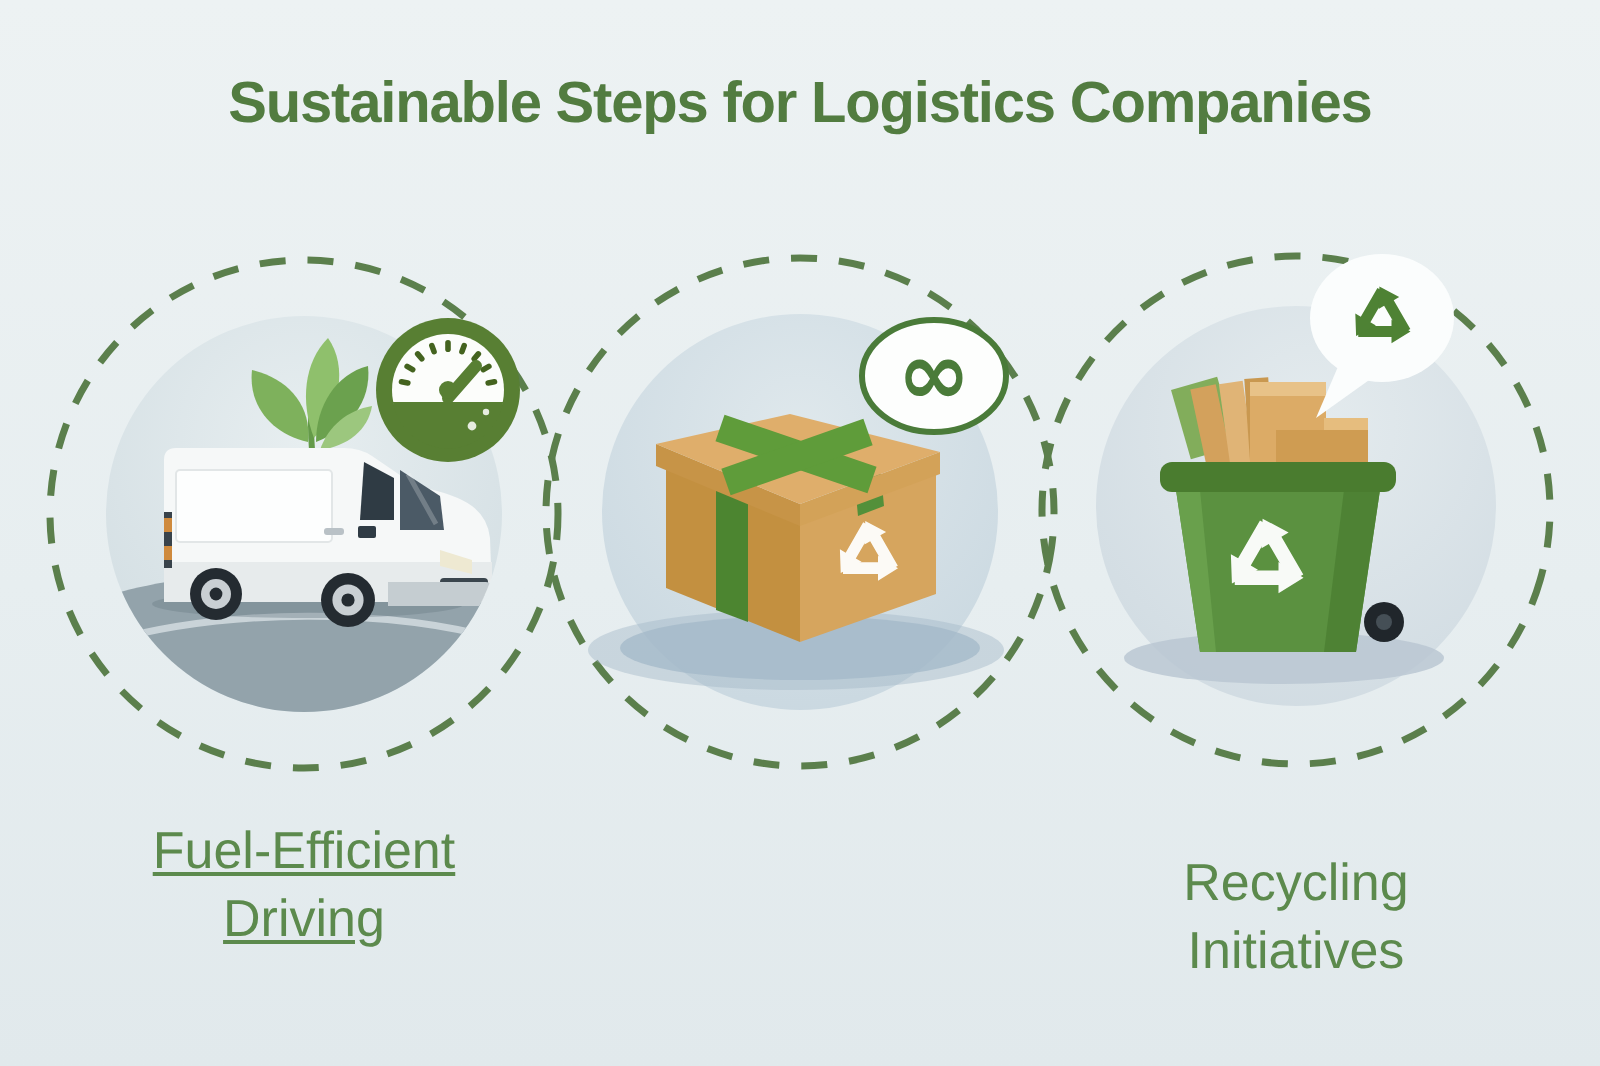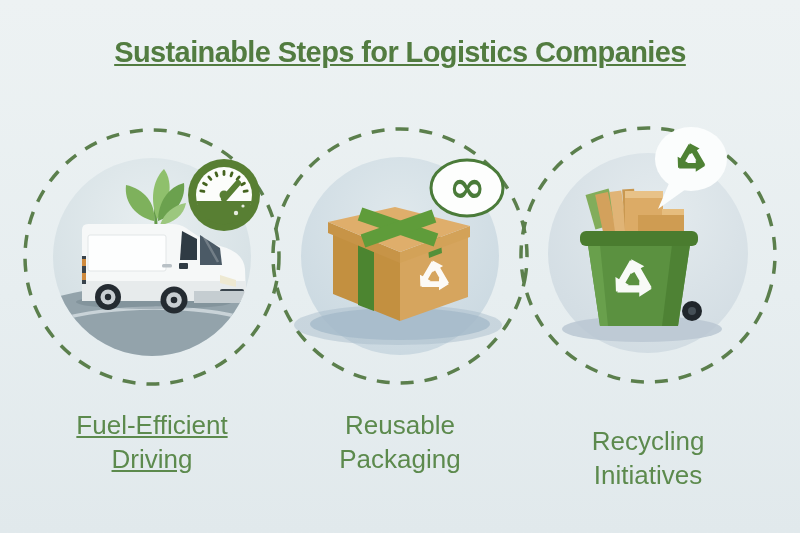--- a/index.html
+++ b/index.html
@@ -22,21 +22,20 @@
   }
   .title{
     position:absolute;
     left:0;top:36px;width:100%;
     margin:0;
     text-align:center;
     font-size:29px;
     font-weight:700;
     letter-spacing:-0.6px;
     color:var(--title-green);
-    text-decoration:underline;
   }
   .rings{
     position:absolute;left:0;top:0;
   }
   .step{
     position:absolute;
     width:256px;height:256px;
   }
   .step-1{left:24px;top:129px;}
   .step-2{left:272px;top:129px;}
@@ -230,16 +229,15 @@
 
       <g>
         <polygon points="150,54 138,82 166,62" fill="#fbfdfd"></polygon>
         <ellipse cx="171" cy="32" rx="36" ry="32" fill="#fbfdfd"></ellipse>
         <use href="#recycle-symbol" x="152" y="13" width="38" height="38" fill="#4e8234"></use>
       </g>
     </svg>
   </div>
 
   <div class="step-label label-1">Fuel-Efficient Driving</div>
-  <div class="step-label label-2">Reusable Packaging</div>
   <div class="step-label label-3">Recycling Initiatives</div>
 
 </div>
 
 </body></html>

